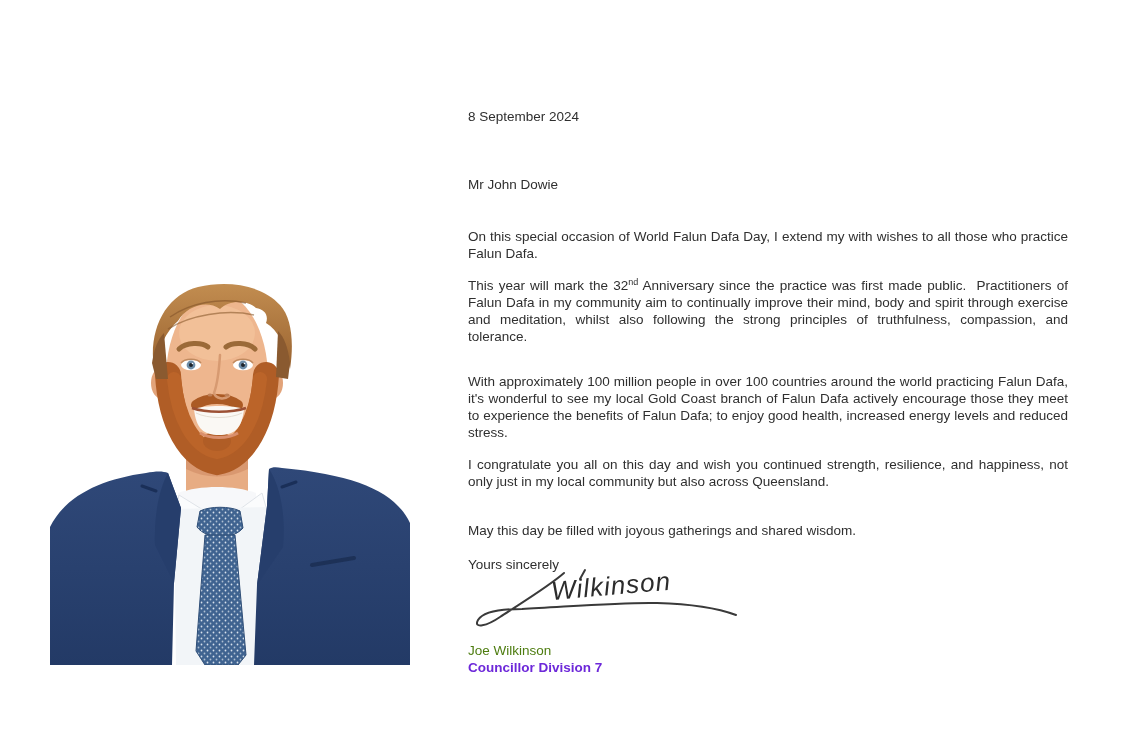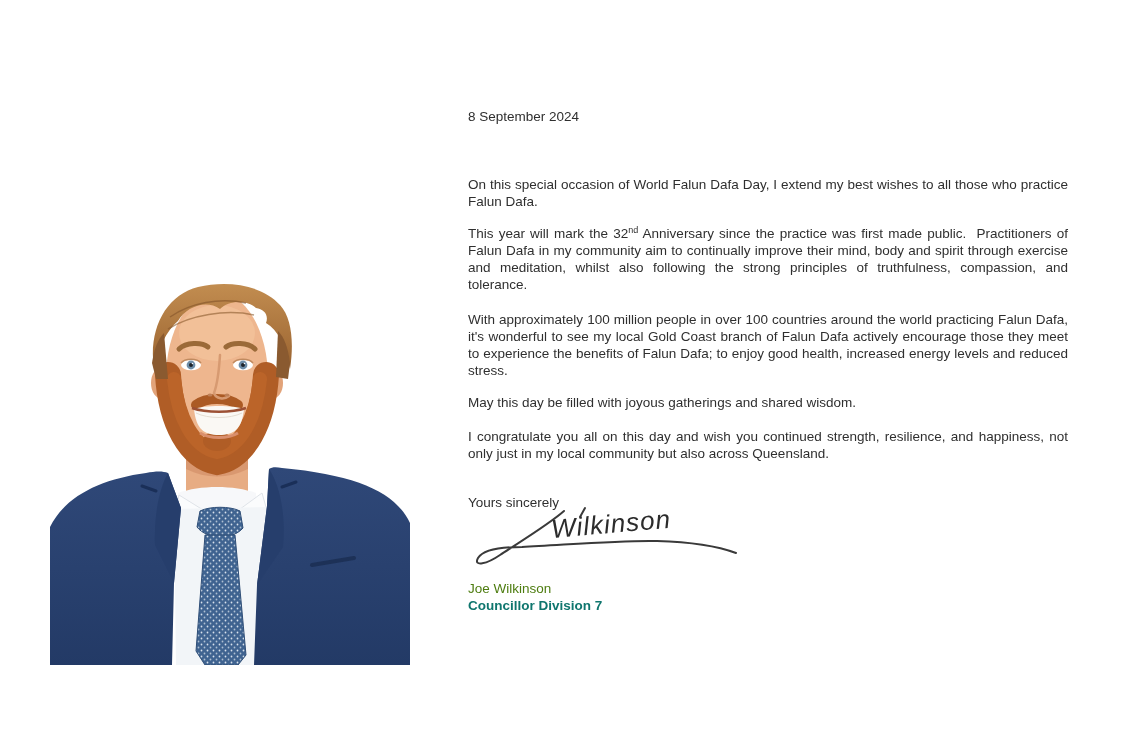--- a/index.html
+++ b/index.html
@@ -29,40 +29,40 @@
     top: 108px;
     width: 600px;
     color: #2f2f2f;
     font-size: 13.5px;
     line-height: 17px;
     text-align: justify;
   }
   .letter .date-line      { margin: 0 0 51px 0; text-align: left; }
   .letter .recipient-line { margin: 0 0 35px 0; text-align: left; }
   .letter p.para          { margin: 0 0 15px 0; }
-  .letter p.para.p2       { margin-bottom: 18px; }
+  .letter p.para.p2       { margin-bottom: 28px; }
   .letter p.para.p4       { margin-bottom: 17px; }
   .letter p.para.p5       { margin-bottom: 32px; }
   .letter .closing-line   { margin: 0; text-align: left; }
   sup.ord { font-size: 9px; line-height: 0; vertical-align: super; }
 
   .signature-block {
     margin: -6px 0 0 4px;
     width: 272px;
     height: 62px;
   }
   .signature-block svg { display: block; width: 272px; height: 62px; }
   .sig-text {
     font-family: "Liberation Sans", sans-serif;
     font-style: italic;
   }
 
   .sender-block { margin-top: 13px; text-align: left; }
   .sender-name  { color: #4d7c0f; }
-  .sender-title { font-weight: bold; color: #0f766e; }
+  .sender-title { font-weight: bold; color: #6d28d9; }
 </style>
 </head>
 <body>
 
 <div class="page">
 
   <div class="portrait">
     <svg viewBox="0 0 360 382" xmlns="http://www.w3.org/2000/svg">
       <defs>
         <linearGradient id="suitGrad" x1="0" y1="0" x2="0" y2="1">
@@ -163,30 +163,31 @@
         <path d="M102,80 C104,66 108,56 114,50 L118,96 L106,96 Z" fill="#8a5a30"></path>
         <path d="M240,80 C238,64 234,54 228,48 L226,94 L238,96 Z" fill="#8a5a30"></path>
       </g>
     </svg>
   </div>
 
   <div class="letter">
 
     <div class="date-line">8 September 2024</div>
 
-
-    <p class="para p1">On this special occasion of World Falun Dafa Day, I extend my best wishes to all those who practice Falun Dafa.</p>
+    <div class="recipient-line">Mr John Dowie</div>
+
+    <p class="para p1">On this special occasion of World Falun Dafa Day, I extend my with wishes to all those who practice Falun Dafa.</p>
 
     <p class="para p2"><span>This year will mark the 32</span><sup class="ord">nd</sup><span> Anniversary since the practice was first made public.&nbsp; Practitioners of Falun Dafa in my community aim to continually improve their mind, body and spirit through exercise and meditation, whilst also following the strong principles of truthfulness, compassion, and tolerance.</span></p>
 
     <p class="para p3">With approximately 100 million people in over 100 countries around the world practicing Falun Dafa, it's wonderful to see my local Gold Coast branch of Falun Dafa actively encourage those they meet to experience the benefits of Falun Dafa; to enjoy good health, increased energy levels and reduced stress.</p>
 
+    <p class="para p5">I congratulate you all on this day and wish you continued strength, resilience, and happiness, not only just in my local community but also across Queensland.</p>
+
     <p class="para p4">May this day be filled with joyous gatherings and shared wisdom.</p>
-
-    <p class="para p5">I congratulate you all on this day and wish you continued strength, resilience, and happiness, not only just in my local community but also across Queensland.</p>
 
     <div class="closing-line">Yours sincerely</div>
 
     <div class="signature-block">
       <svg viewBox="0 0 272 62" xmlns="http://www.w3.org/2000/svg">
         <path d="M92,6 C76,20 46,38 28,50 C15,59 1,62 6,53 C11,45 26,42 50,42 C92,40 150,35 185,36 C220,37 248,42 264,48" stroke="#3a3a3a" stroke-width="2" fill="none" stroke-linecap="round"></path>
         <path d="M113,3 L108,12" stroke="#3a3a3a" stroke-width="2" stroke-linecap="round"></path>
         <text class="sig-text" x="80" y="33" font-size="26" letter-spacing="1" fill="#2c2c2c" transform="rotate(-5 80 33)">Wilkinson</text>
       </svg>
     </div>

